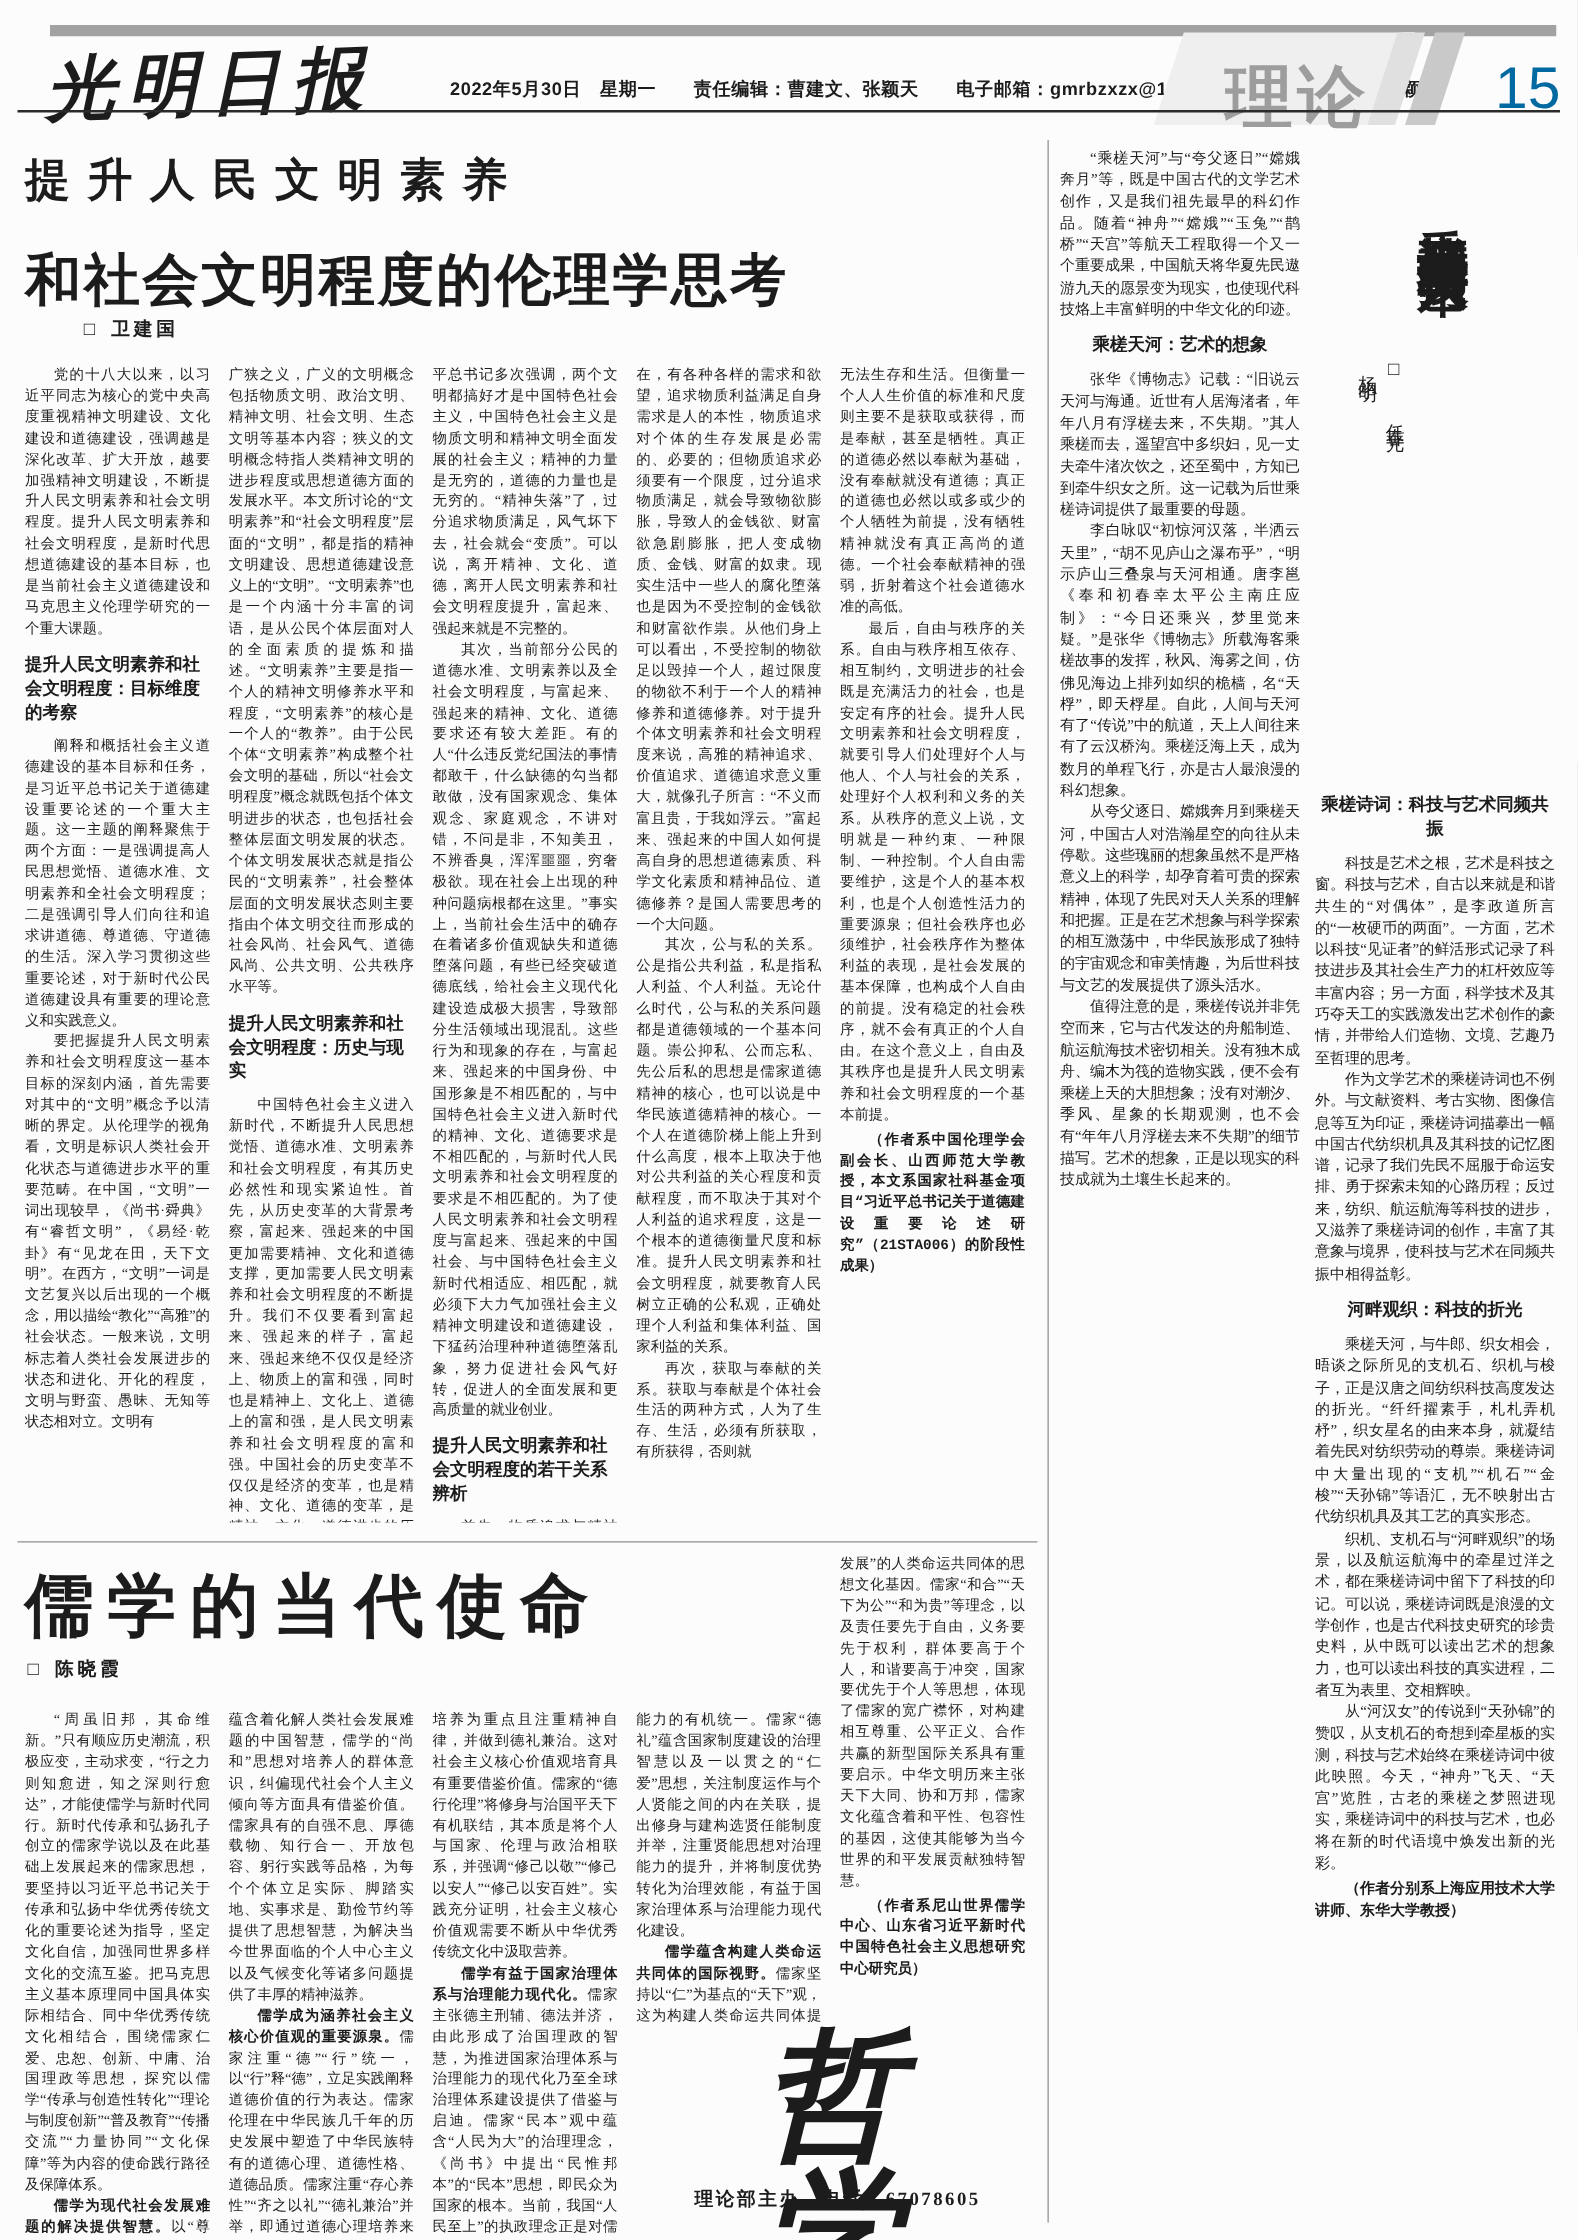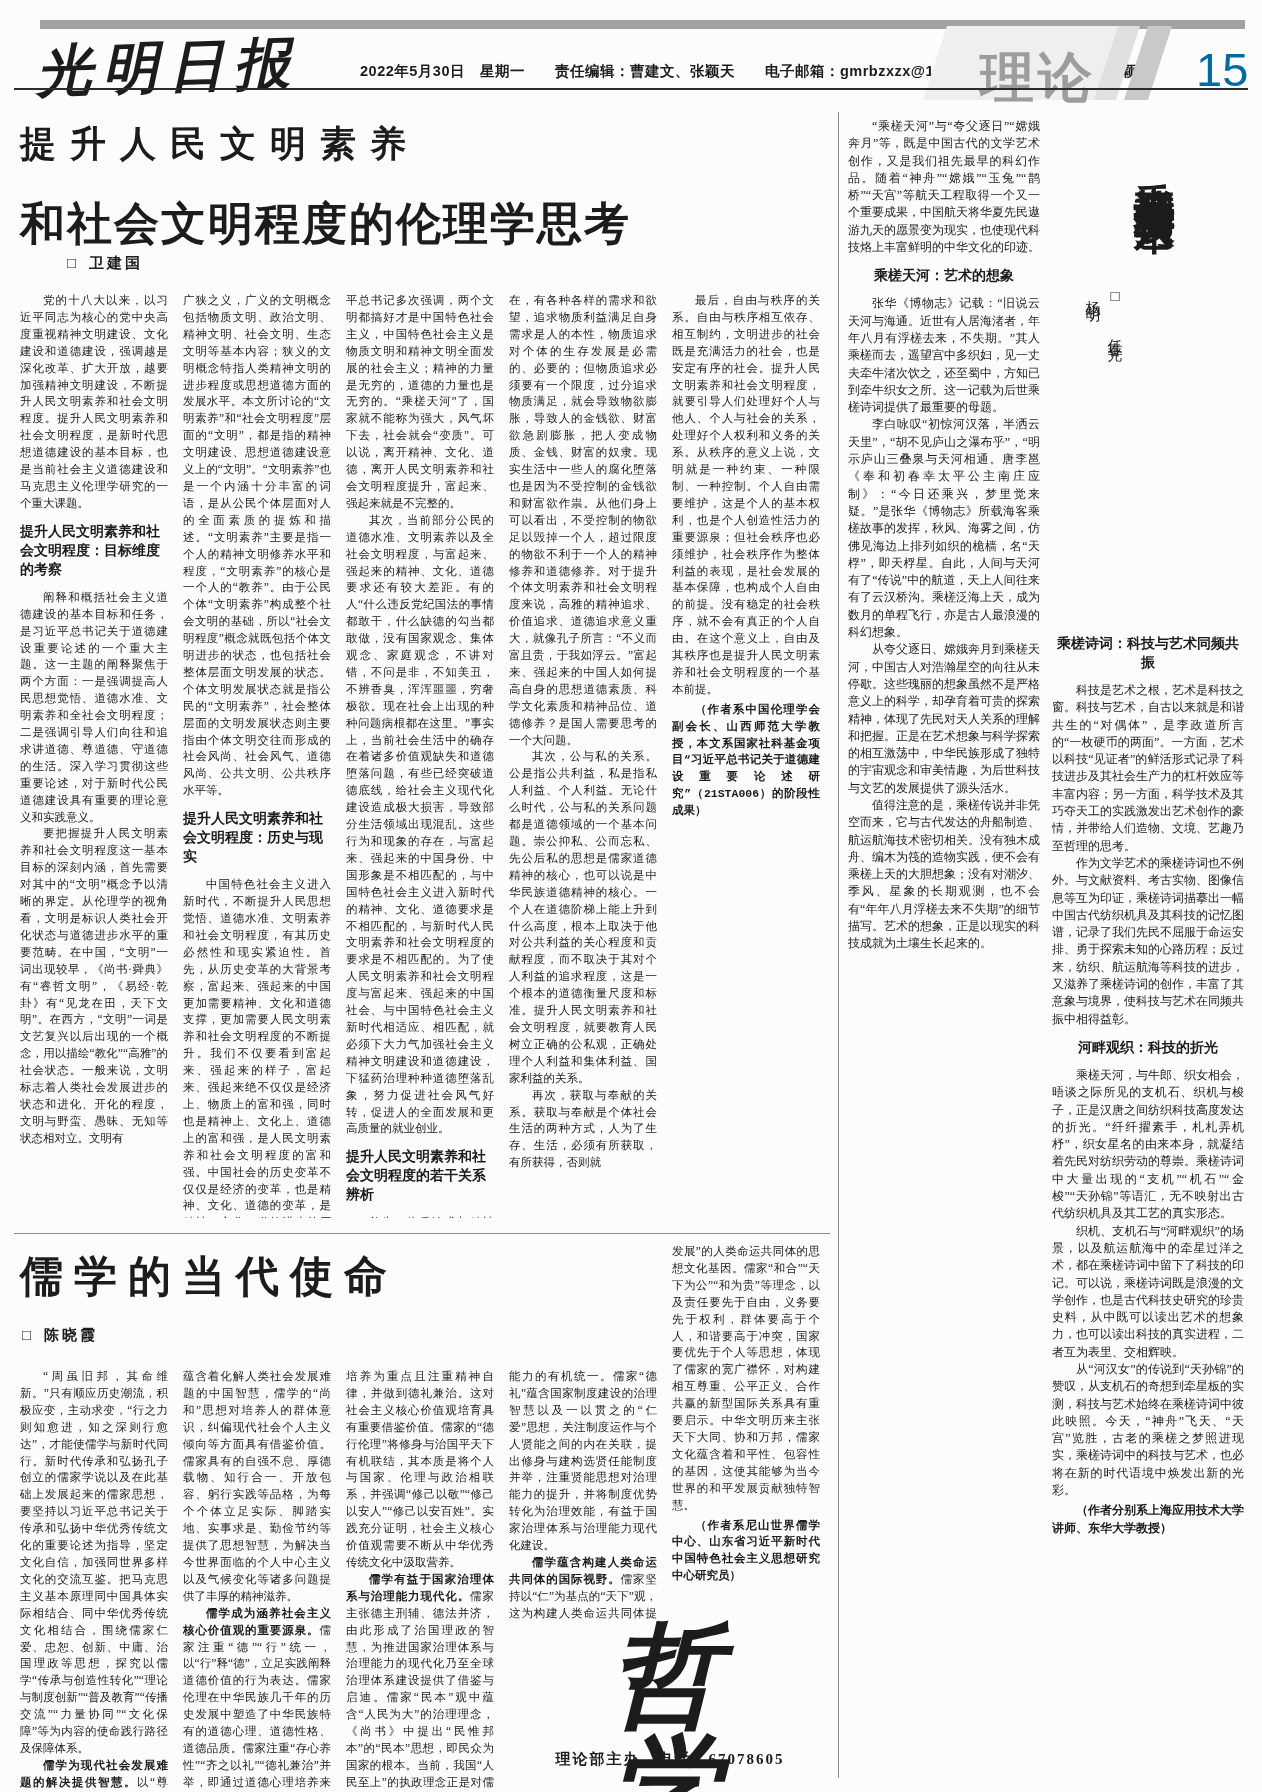--- a/index.html
+++ b/index.html
@@ -31,21 +31,21 @@
   .col{position:absolute;width:148px;overflow:hidden;font-size:11.5px;line-height:16.9px;
        text-align:justify;text-justify:inter-ideograph;}
   .col .para{margin:0;text-indent:2em;}
   .col .para.ni{text-indent:0;}
   .col .sub{font-weight:bold;font-size:14px;line-height:19px;margin:10px 0 10px 0;text-align:left;
             font-family:"Liberation Sans",sans-serif;}
   .col .note{margin:4px 0 0 0;font-weight:bold;text-indent:2em;font-family:Liberation Mono, monospace;}
   .kai{font-size:12px;line-height:17.3px;width:192px;}
   .kai .sub{text-align:center;}
   
-  .c-title{position:absolute;left:20px;top:1248px;font-size:43px;font-weight:900;letter-spacing:11px;white-space:nowrap;}
+  .c-title{position:absolute;left:20px;top:1248px;font-size:55px;font-weight:900;letter-spacing:11px;white-space:nowrap;}
   
   .vtitle{position:absolute;left:1128px;top:150px;height:470px;writing-mode:vertical-rl;
           font-size:41px;font-weight:900;letter-spacing:3px;}
   .vauthors{position:absolute;left:1082px;top:288px;height:190px;writing-mode:vertical-rl;
             font-size:15px;letter-spacing:4px;line-height:22px;}
   
   .calli{position:absolute;left:548px;top:1622px;width:250px;text-align:center;font-size:110px;
          font-weight:900;font-style:italic;letter-spacing:16px;line-height:1;}
   .dept{position:absolute;left:505px;top:1750px;width:330px;text-align:center;font-size:15px;
         font-weight:bold;letter-spacing:2px;}
@@ -79,31 +79,32 @@
         <div class="sub">提升人民文明素养和社会文明程度：目标维度的考察</div>
         <p class="para">阐释和概括社会主义道德建设的基本目标和任务，是习近平总书记关于道德建设重要论述的一个重大主题。这一主题的阐释聚焦于两个方面：一是强调提高人民思想觉悟、道德水准、文明素养和全社会文明程度；二是强调引导人们向往和追求讲道德、尊道德、守道德的生活。深入学习贯彻这些重要论述，对于新时代公民道德建设具有重要的理论意义和实践意义。</p>
         <p class="para">要把握提升人民文明素养和社会文明程度这一基本目标的深刻内涵，首先需要对其中的“文明”概念予以清晰的界定。从伦理学的视角看，文明是标识人类社会开化状态与道德进步水平的重要范畴。在中国，“文明”一词出现较早，《尚书·舜典》有“睿哲文明”，《易经·乾卦》有“见龙在田，天下文明”。在西方，“文明”一词是文艺复兴以后出现的一个概念，用以描绘“教化”“高雅”的社会状态。一般来说，文明标志着人类社会发展进步的状态和进化、开化的程度，文明与野蛮、愚昧、无知等状态相对立。文明有</p>
       </div>
     <div class="col" style="left:183px;top:292px;height:926px;">
         <p class="para ni">广狭之义，广义的文明概念包括物质文明、政治文明、精神文明、社会文明、生态文明等基本内容；狭义的文明概念特指人类精神文明的进步程度或思想道德方面的发展水平。本文所讨论的“文明素养”和“社会文明程度”层面的“文明”，都是指的精神文明建设、思想道德建设意义上的“文明”。“文明素养”也是一个内涵十分丰富的词语，是从公民个体层面对人的全面素质的提炼和描述。“文明素养”主要是指一个人的精神文明修养水平和程度，“文明素养”的核心是一个人的“教养”。由于公民个体“文明素养”构成整个社会文明的基础，所以“社会文明程度”概念就既包括个体文明进步的状态，也包括社会整体层面文明发展的状态。个体文明发展状态就是指公民的“文明素养”，社会整体层面的文明发展状态则主要指由个体文明交往而形成的社会风尚、社会风气、道德风尚、公共文明、公共秩序水平等。</p>
         <div class="sub">提升人民文明素养和社会文明程度：历史与现实</div>
         <p class="para">中国特色社会主义进入新时代，不断提升人民思想觉悟、道德水准、文明素养和社会文明程度，有其历史必然性和现实紧迫性。首先，从历史变革的大背景考察，富起来、强起来的中国更加需要精神、文化和道德支撑，更加需要人民文明素养和社会文明程度的不断提升。我们不仅要看到富起来、强起来的样子，富起来、强起来绝不仅仅是经济上、物质上的富和强，同时也是精神上、文化上、道德上的富和强，是人民文明素养和社会文明程度的富和强。中国社会的历史变革不仅仅是经济的变革，也是精神、文化、道德的变革，是精神、文化、道德进步的历史过程。习近</p>
       </div>
     <div class="col" style="left:346px;top:292px;height:926px;">
-        <p class="para ni">平总书记多次强调，两个文明都搞好才是中国特色社会主义，中国特色社会主义是物质文明和精神文明全面发展的社会主义；精神的力量是无穷的，道德的力量也是无穷的。“乘槎天河”了，国家就不能称为强大，风气坏下去，社会就会“变质”。可以说，离开精神、文化、道德，离开人民文明素养和社会文明程度提升，富起来、强起来就是不完整的。</p>
+        <p class="para ni">平总书记多次强调，两个文明都搞好才是中国特色社会主义，中国特色社会主义是物质文明和精神文明全面发展的社会主义；精神的力量是无穷的，道德的力量也是无穷的。“精神失落”了，过分追求物质满足，风气坏下去，社会就会“变质”。可以说，离开精神、文化、道德，离开人民文明素养和社会文明程度提升，富起来、强起来就是不完整的。</p>
         <p class="para">其次，当前部分公民的道德水准、文明素养以及全社会文明程度，与富起来、强起来的精神、文化、道德要求还有较大差距。有的人“什么违反党纪国法的事情都敢干，什么缺德的勾当都敢做，没有国家观念、集体观念、家庭观念，不讲对错，不问是非，不知美丑，不辨香臭，浑浑噩噩，穷奢极欲。现在社会上出现的种种问题病根都在这里。”事实上，当前社会生活中的确存在着诸多价值观缺失和道德堕落问题，有些已经突破道德底线，给社会主义现代化建设造成极大损害，导致部分生活领域出现混乱。这些行为和现象的存在，与富起来、强起来的中国身份、中国形象是不相匹配的，与中国特色社会主义进入新时代的精神、文化、道德要求是不相匹配的，与新时代人民文明素养和社会文明程度的要求是不相匹配的。为了使人民文明素养和社会文明程度与富起来、强起来的中国社会、与中国特色社会主义新时代相适应、相匹配，就必须下大力气加强社会主义精神文明建设和道德建设，下猛药治理种种道德堕落乱象，努力促进社会风气好转，促进人的全面发展和更高质量的就业创业。</p>
         <div class="sub">提升人民文明素养和社会文明程度的若干关系辨析</div>
         <p class="para">首先，物质追求与精神追求的关系。人作为社会的存</p>
       </div>
     <div class="col" style="left:509px;top:292px;height:926px;">
         <p class="para ni">在，有各种各样的需求和欲望，追求物质利益满足自身需求是人的本性，物质追求对个体的生存发展是必需的、必要的；但物质追求必须要有一个限度，过分追求物质满足，就会导致物欲膨胀，导致人的金钱欲、财富欲急剧膨胀，把人变成物质、金钱、财富的奴隶。现实生活中一些人的腐化堕落也是因为不受控制的金钱欲和财富欲作祟。从他们身上可以看出，不受控制的物欲足以毁掉一个人，超过限度的物欲不利于一个人的精神修养和道德修养。对于提升个体文明素养和社会文明程度来说，高雅的精神追求、价值追求、道德追求意义重大，就像孔子所言：“不义而富且贵，于我如浮云。”富起来、强起来的中国人如何提高自身的思想道德素质、科学文化素质和精神品位、道德修养？是国人需要思考的一个大问题。</p>
         <p class="para">其次，公与私的关系。公是指公共利益，私是指私人利益、个人利益。无论什么时代，公与私的关系问题都是道德领域的一个基本问题。崇公抑私、公而忘私、先公后私的思想是儒家道德精神的核心，也可以说是中华民族道德精神的核心。一个人在道德阶梯上能上升到什么高度，根本上取决于他对公共利益的关心程度和贡献程度，而不取决于其对个人利益的追求程度，这是一个根本的道德衡量尺度和标准。提升人民文明素养和社会文明程度，就要教育人民树立正确的公私观，正确处理个人利益和集体利益、国家利益的关系。</p>
         <p class="para">再次，获取与奉献的关系。获取与奉献是个体社会生活的两种方式，人为了生存、生活，必须有所获取，有所获得，否则就</p>
       </div>
     <div class="col" style="left:672px;top:292px;height:926px;">
+        <p class="para ni">无法生存和生活。但衡量一个人人生价值的标准和尺度则主要不是获取或获得，而是奉献，甚至是牺牲。真正的道德必然以奉献为基础，没有奉献就没有道德；真正的道德也必然以或多或少的个人牺牲为前提，没有牺牲精神就没有真正高尚的道德。一个社会奉献精神的强弱，折射着这个社会道德水准的高低。</p>
         <p class="para">最后，自由与秩序的关系。自由与秩序相互依存、相互制约，文明进步的社会既是充满活力的社会，也是安定有序的社会。提升人民文明素养和社会文明程度，就要引导人们处理好个人与他人、个人与社会的关系，处理好个人权利和义务的关系。从秩序的意义上说，文明就是一种约束、一种限制、一种控制。个人自由需要维护，这是个人的基本权利，也是个人创造性活力的重要源泉；但社会秩序也必须维护，社会秩序作为整体利益的表现，是社会发展的基本保障，也构成个人自由的前提。没有稳定的社会秩序，就不会有真正的个人自由。在这个意义上，自由及其秩序也是提升人民文明素养和社会文明程度的一个基本前提。</p>
         <p class="note">（作者系中国伦理学会副会长、山西师范大学教授，本文系国家社科基金项目“习近平总书记关于道德建设重要论述研究”（21STA006）的阶段性成果）</p>
       </div>
   </div>
 
   <div>
     <div class="c-title">儒学的当代使命</div>
     <div class="byline" style="left:22px;top:1326px;">
       <span class="mk">□</span><span>陈晓霞</span>
     </div>

